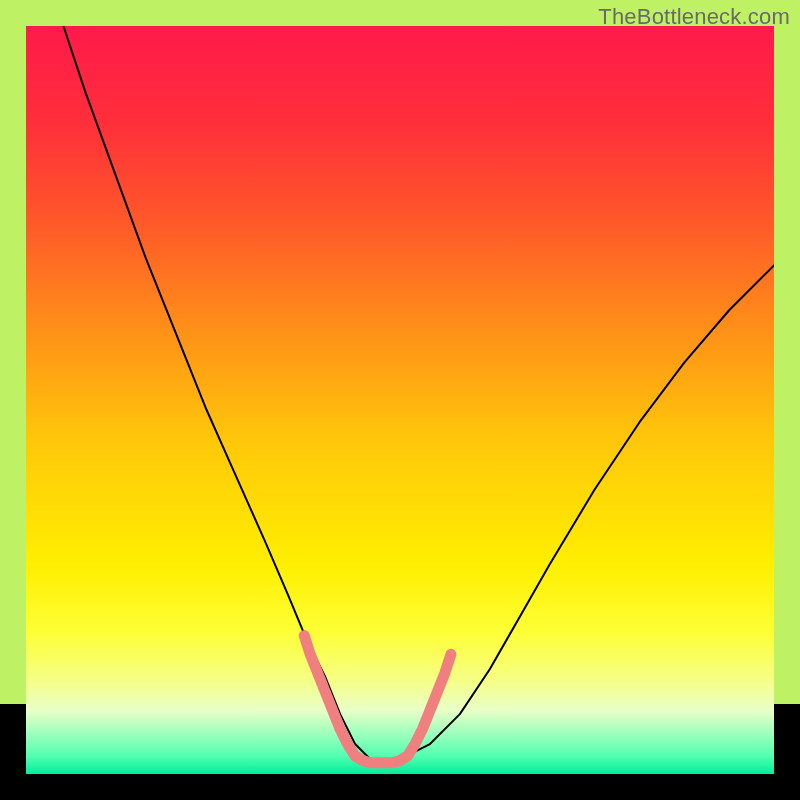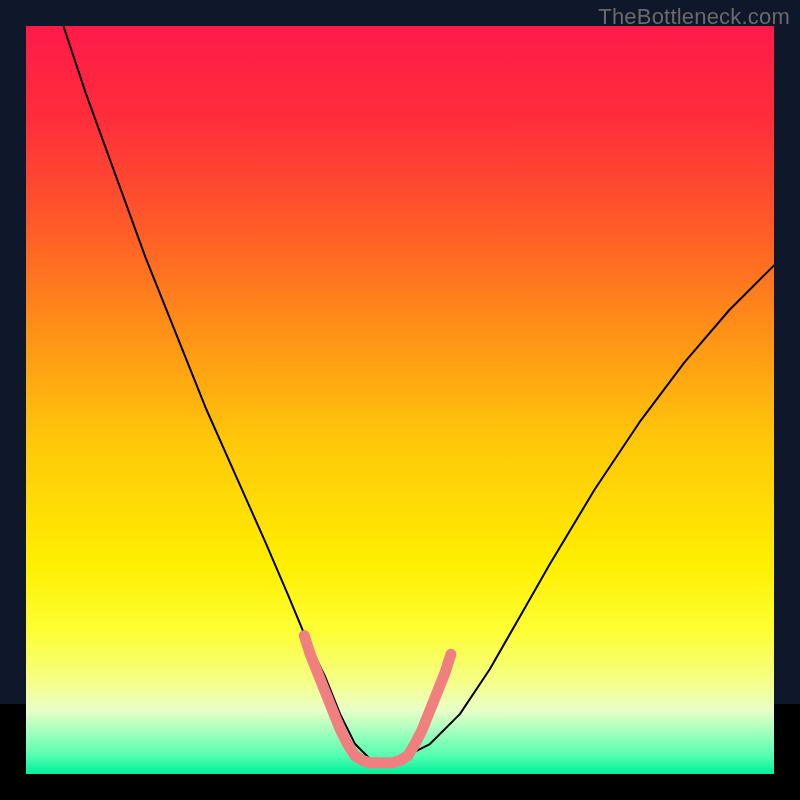--- a/index.html
+++ b/index.html
@@ -8,21 +8,21 @@
     width: 800px;
     height: 800px;
     overflow: hidden;
     background: #000;
     font-family: Arial, Helvetica, sans-serif;
   }
   .stage {
     position: relative;
     width: 800px;
     height: 704px;
-    background: #0f172a;
+    background: #bef264;
   }
   .plot {
     position: absolute;
     left: 26px;
     top: 26px;
     width: 748px;
     height: 748px;
   }
   .watermark {
     position: absolute;

